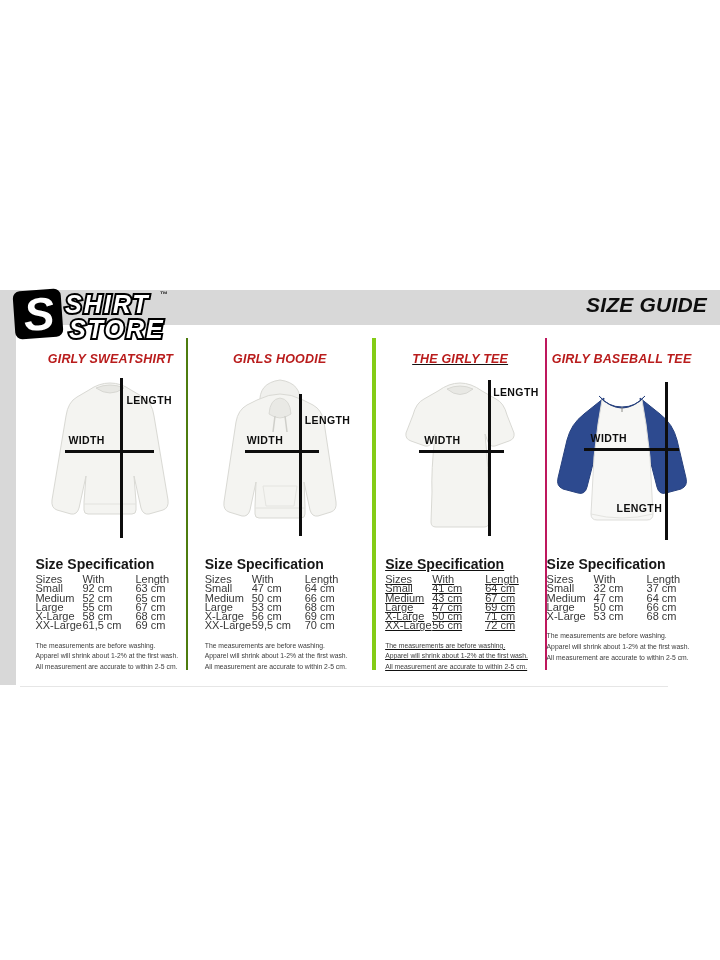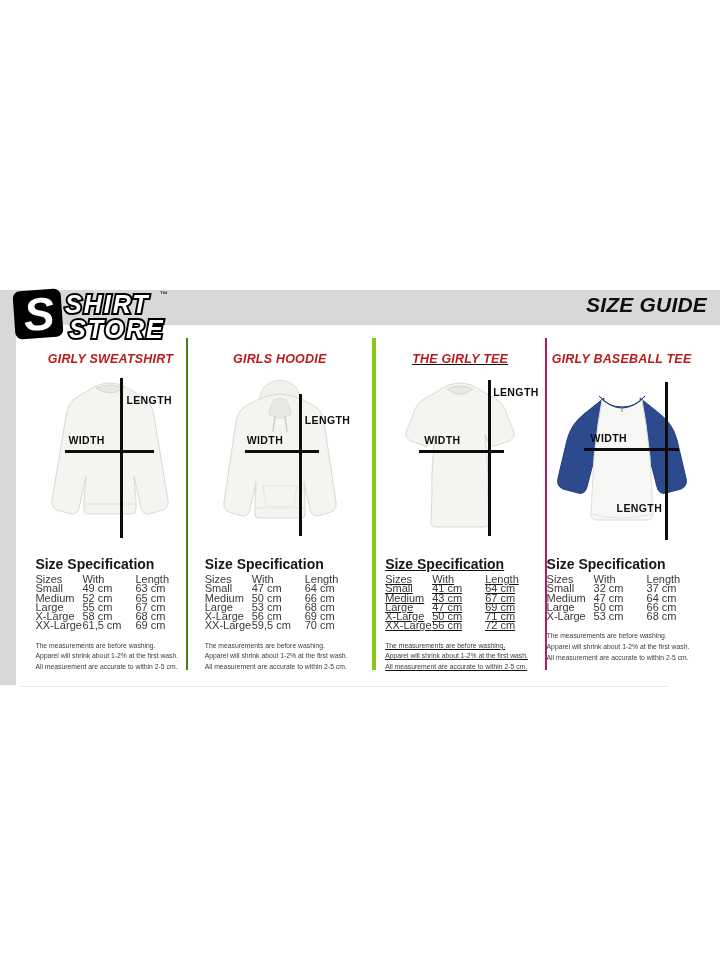--- a/index.html
+++ b/index.html
@@ -80,21 +80,21 @@
         <span class="mlabel" style="left:91px;top:22px;">LENGTH</span>
       </div>
       <h3 class="spec-title">Size Specification</h3>
       <div class="trow">
         <span>Sizes</span>
         <span>With</span>
         <span>Length</span>
       </div>
       <div class="trow">
         <span>Small</span>
-        <span>49 cm</span>
+        <span>92 cm</span>
         <span>63 cm</span>
       </div>
       <div class="trow">
         <span>Medium</span>
         <span>52 cm</span>
         <span>65 cm</span>
       </div>
       <div class="trow">
         <span>Large</span>
         <span>55 cm</span>

